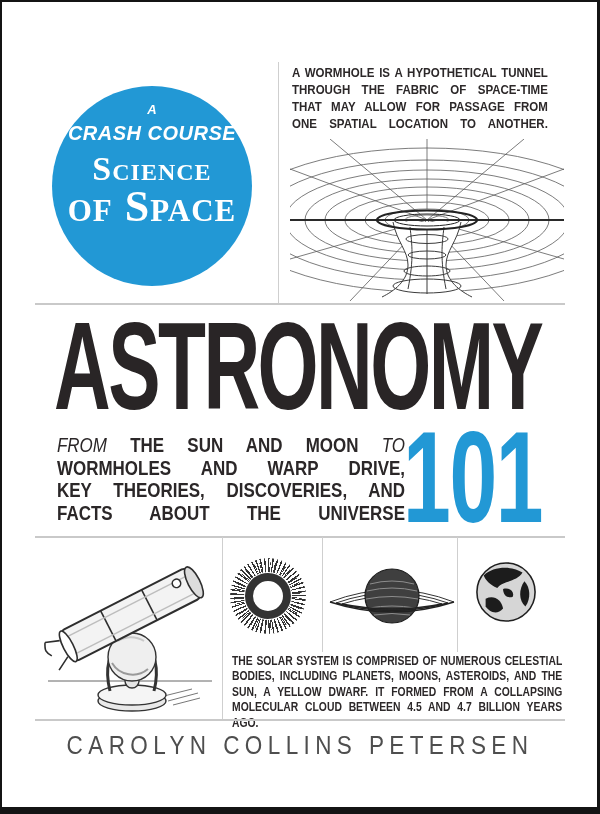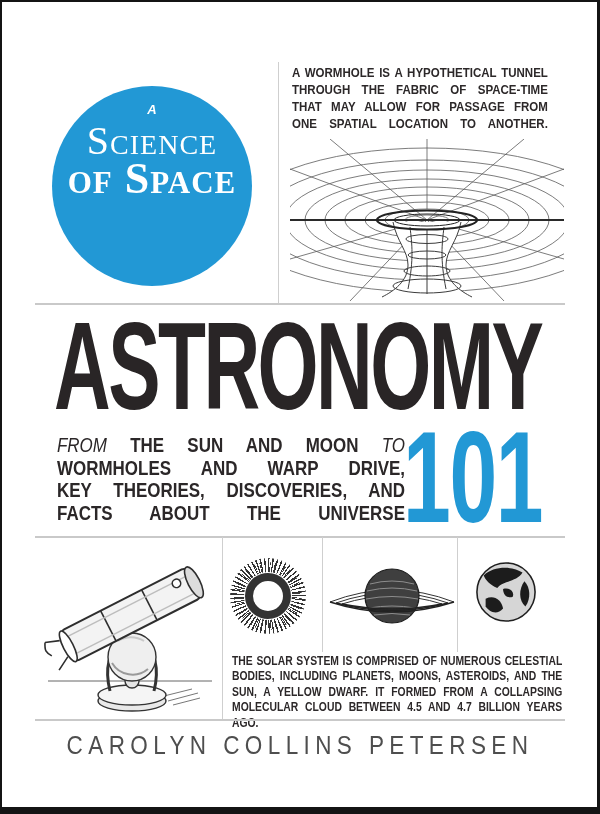--- a/index.html
+++ b/index.html
@@ -14,21 +14,21 @@
   .edge-right{left:597px;top:0;width:3px;height:814px;}
 
   
   .badge{
     position:absolute;left:52px;top:86px;width:200px;height:200px;border-radius:50%;
     background:var(--accent_blue,#2298d5);color:#fff;text-align:center;
   }
   .badge-a{margin-top:16px;font-size:13px;font-weight:bold;font-style:italic;}
   .badge-crash{margin-top:5px;font-size:20px;font-weight:bold;font-style:italic;letter-spacing:.5px;}
   .badge-inthe{margin-top:8px;font-size:12px;font-weight:bold;font-style:italic;letter-spacing:2px;}
-  .badge-science{margin-top:7px;font-size:40px;line-height:34px;font-family:"Liberation Serif",serif;font-weight:normal;font-variant:small-caps;letter-spacing:1px;}
+  .badge-science{margin-top:7px;font-size:34px;line-height:34px;font-family:"Liberation Serif",serif;font-weight:bold;font-variant:small-caps;letter-spacing:1px;}
   .badge-ofspace{margin-top:3px;font-size:44px;line-height:36px;font-family:"Liberation Serif",serif;font-weight:bold;font-variant:small-caps;letter-spacing:1px;}
 
   
   .vrule{position:absolute;left:278px;top:62px;width:1px;height:241px;background:#cfcfcf;}
   .worm-caption{position:absolute;left:292px;top:64px;width:300px;transform:scaleX(.853);transform-origin:left top;color:#2c2829;}
   .worm-caption .cap-line{font-size:13.5px;line-height:17px;font-weight:bold;text-align:justify;text-align-last:justify;}
   .worm-svg{position:absolute;left:290px;top:139px;}
 
   .hrule{position:absolute;background:#c9c9c9;height:2px;left:35px;width:530px;}
   .hrule-1{top:303px;} .hrule-2{top:536px;} .hrule-3{top:719px;}
@@ -74,20 +74,21 @@
     transform:scaleX(.9);transform-origin:center top;white-space:nowrap;
   }
 </style>
 </head>
 <body>
 
 <div class="cover">
 
   <div class="badge">
     <div class="badge-a">A</div>
+    <div class="badge-crash">CRASH COURSE</div>
     <div class="badge-science">Science</div>
     <div class="badge-ofspace">of Space</div>
   </div>
 
   <div class="vrule"></div>
 
   <div class="worm-caption">
     <div class="cap-line">A WORMHOLE IS A HYPOTHETICAL TUNNEL</div>
     <div class="cap-line">THROUGH THE FABRIC OF SPACE-TIME</div>
     <div class="cap-line">THAT MAY ALLOW FOR PASSAGE FROM</div>

